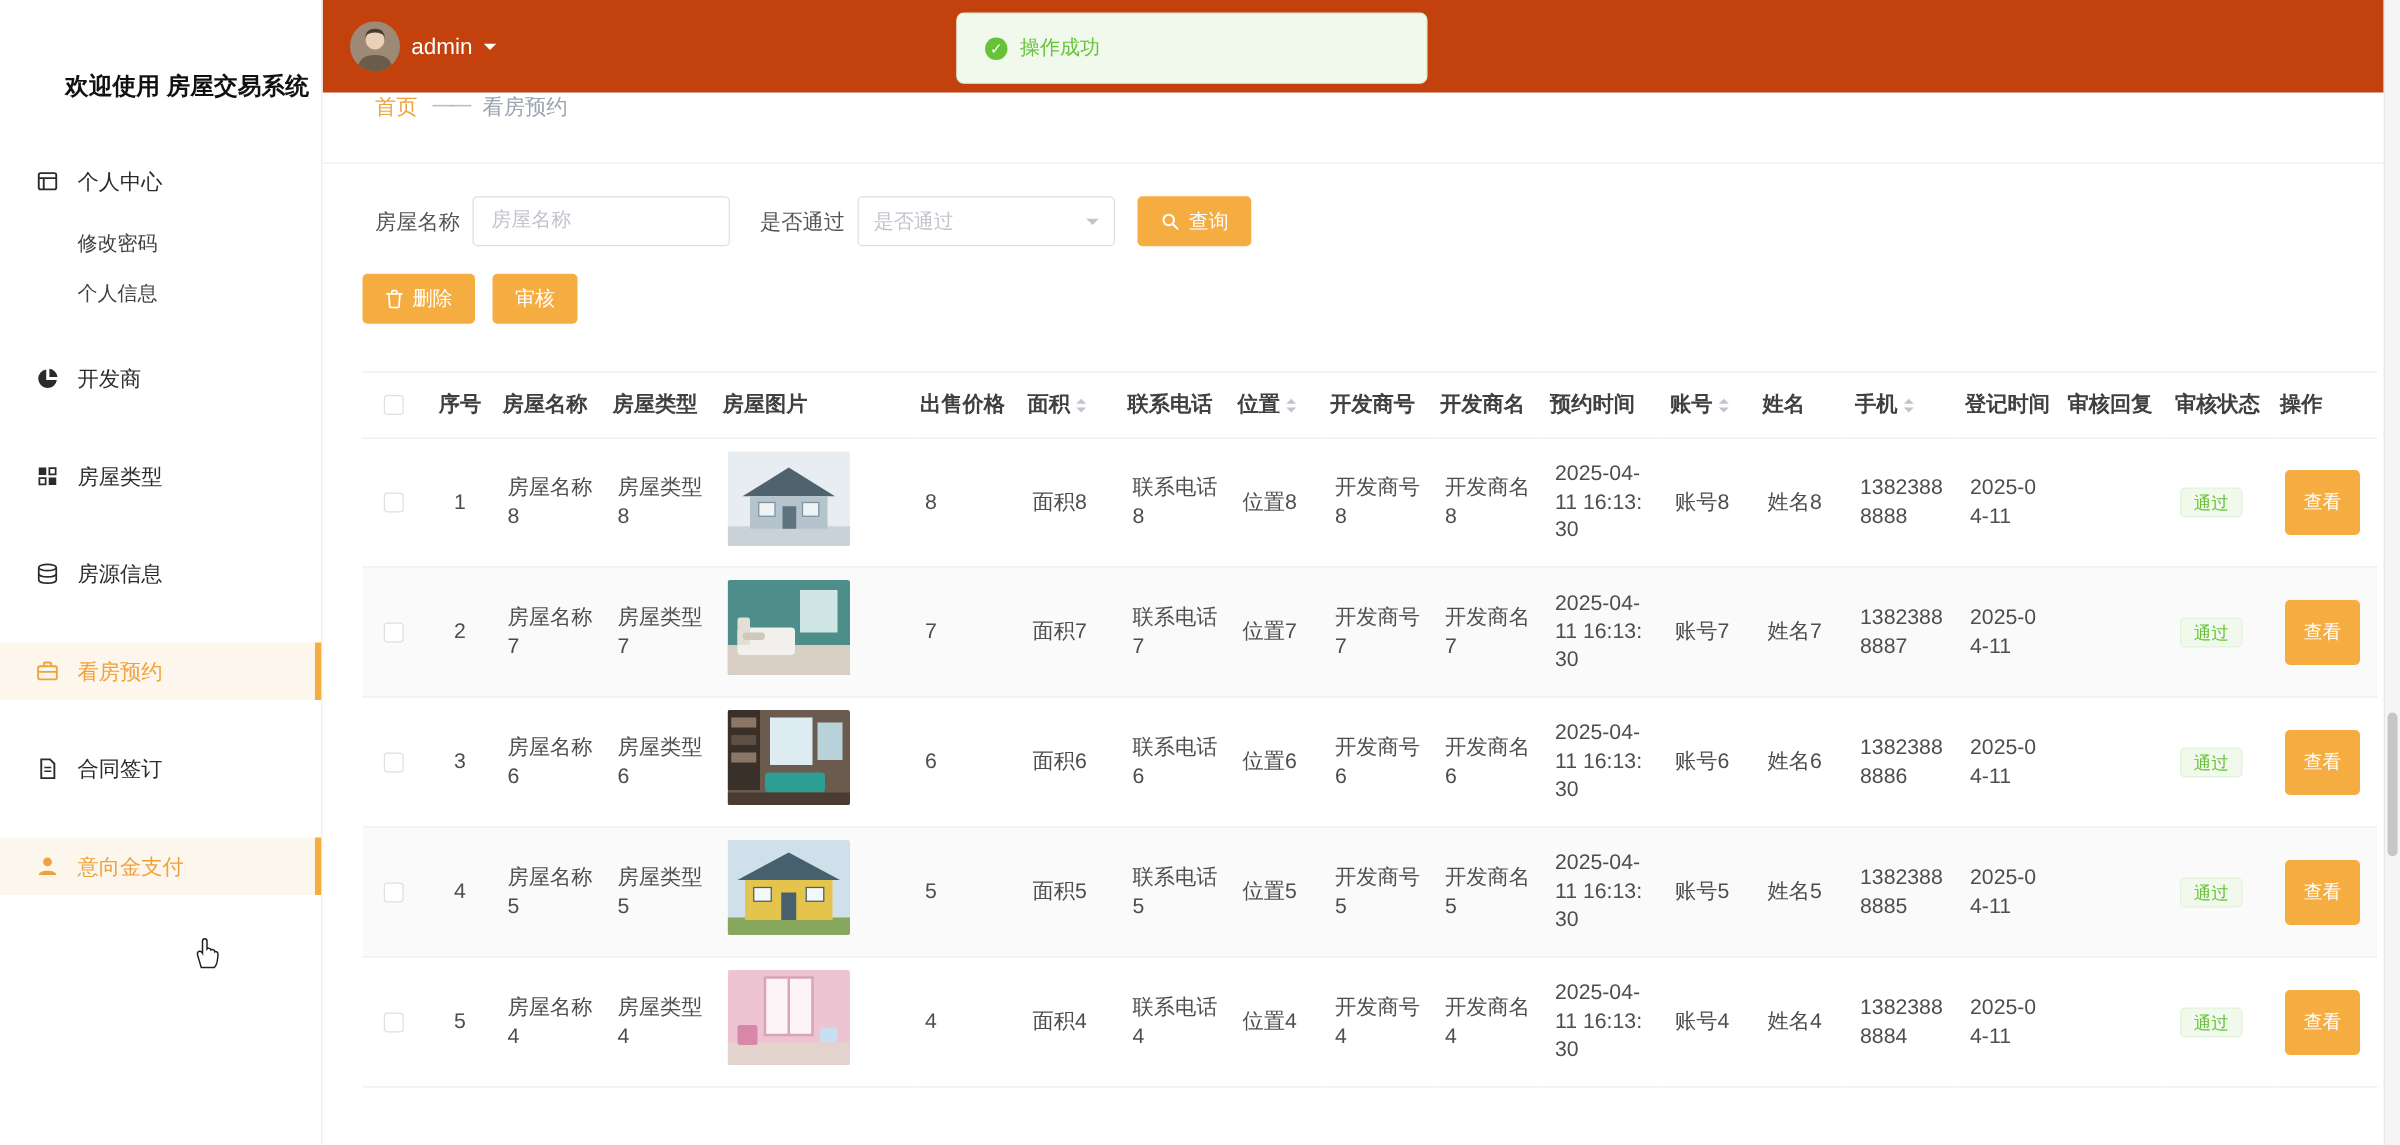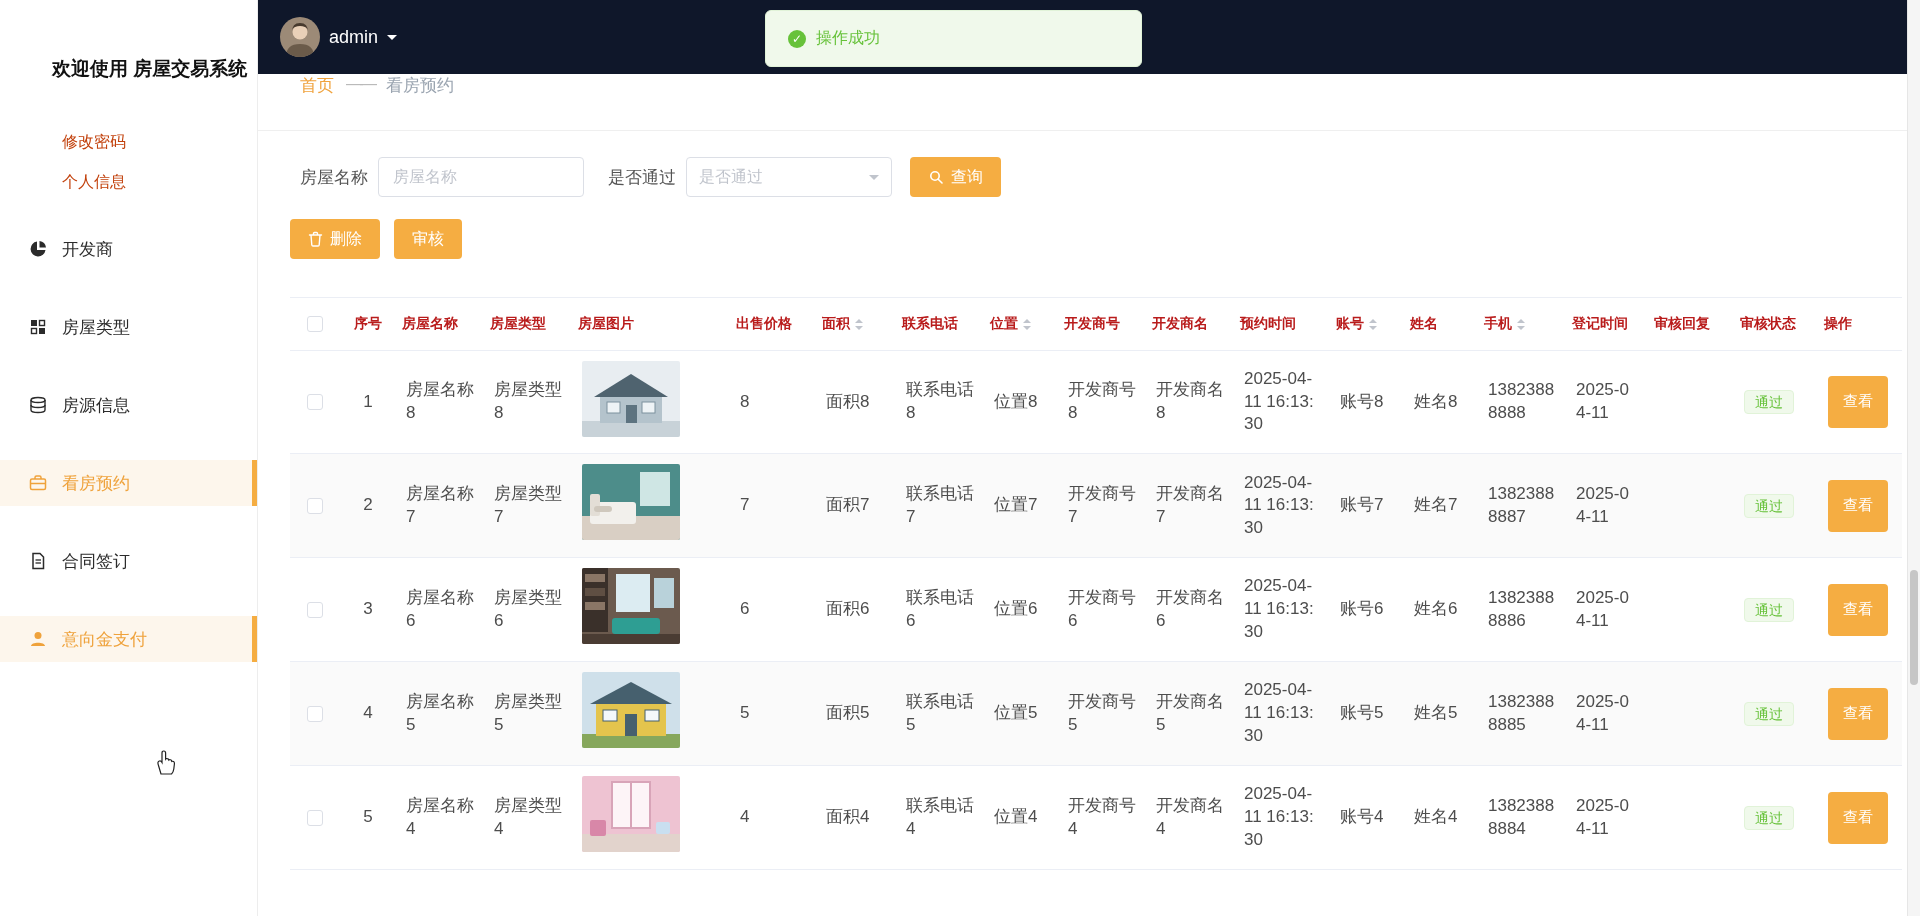--- a/index.html
+++ b/index.html
@@ -15,26 +15,26 @@
   .sidebar { width:258px; min-width:258px; background:#fff; border-right:1px solid #ededed; position:relative; z-index:2; }
   .sidebar-title { padding:56px 18px 0 16px; font-size:19px; font-weight:bold; color:#111; white-space:nowrap;margin-left:36px; }
   .sidebar-nav { margin-top:40px; }
   .side-item { display:flex; align-items:center; height:46px; margin-bottom:32px; padding-left:28px; font-size:17px; color:#2b2b2b; cursor:pointer; position:relative; }
   .side-item.has-children { margin-bottom:8px; }
   .side-item.active { background:#fdf6ec; color:#efa23b; }
   .side-item.active::after { content:''; position:absolute; right:0; top:0; width:5px; height:100%; background:#f5ad42; }
   .side-icon { width:20px; height:20px; margin-right:14px; display:inline-flex; flex:none; }
   .side-icon svg { width:20px; height:20px; }
   .side-label { white-space:nowrap; }
-  .side-subitem { height:40px; line-height:40px; padding-left:62px; font-size:16px; color:#c2410c; cursor:pointer; }
+  .side-subitem { height:40px; line-height:40px; padding-left:62px; font-size:16px; color:#404040; cursor:pointer; }
   .side-subitem.last { margin-bottom:24px; }
 
   
   .main { flex:1; display:flex; flex-direction:column; position:relative; background:#fff; min-width:0; }
-  .topbar { height:74px; flex:none; background:#0f172a; display:flex; align-items:center; padding-left:22px; position:relative; }
+  .topbar { height:74px; flex:none; background:#c2410c; display:flex; align-items:center; padding-left:22px; position:relative; }
   .user-menu { display:flex; align-items:center; gap:9px; cursor:pointer; }
   .avatar { width:40px; height:40px; border-radius:50%; overflow:hidden; display:block; }
   .avatar svg { display:block; }
   .username { color:#fff; font-size:18px; }
   .caret-down { width:0; height:0; border:5px solid transparent; border-top-color:#fff; margin-top:6px; }
   .toast { position:absolute; left:507px; top:10px; width:377px; height:57px; background:#f0f9eb; border:1px solid #e1f3d8; border-radius:6px; display:flex; align-items:center; padding:0 22px; gap:10px; }
   .toast-icon { width:18px; height:18px; border-radius:50%; background:#67c23a; color:#fff; font-size:12px; display:flex; align-items:center; justify-content:center; flex:none; }
   .toast-text { color:#67c23a; font-size:16px; }
 
   .breadcrumb { height:57px; flex:none; display:flex; align-items:flex-start; padding-left:42px; border-bottom:1px solid #efefef; gap:12px; }
@@ -52,21 +52,21 @@
   .f-select-placeholder { color:#c0c4cc; font-size:16px; }
   .select-caret { width:0; height:0; border:5px solid transparent; border-top-color:#c0c4cc; margin-top:6px; }
 
   .btn { display:inline-flex; align-items:center; justify-content:center; gap:7px; background:#f5ad42; color:#fff; border:none; border-radius:4px; height:40px; padding:0 18px; font-size:16px; cursor:pointer; font-family:inherit; white-space:nowrap; }
   .btn-icon { display:inline-flex; }
   .toolbar-row { margin-top:22px; display:flex; gap:14px; }
 
   
   .table-wrap { margin-top:38px; width:1612px; border-top:1px solid #ebeef5; }
   table { border-collapse:collapse; table-layout:fixed; width:100%; }
-  thead th { height:52px; text-align:left; font-size:14px; font-weight:bold; color:#b91c1c; padding:0 6px; border-bottom:1px solid #ebeef5; background:#fff; white-space:nowrap; overflow:hidden; }
+  thead th { height:52px; text-align:left; font-size:17px; font-weight:bold; color:#404040; padding:0 6px; border-bottom:1px solid #ebeef5; background:#fff; white-space:nowrap; overflow:hidden; }
   tbody td { font-size:17px; color:#4d4d4d; padding:10px; border-bottom:1px solid #ebeef5; word-break:break-all; vertical-align:middle; height:94px; line-height:1.35; }
   tr.striped td { background:#fafafa; }
   th.th-checkbox, td.td-checkbox { text-align:center; padding:0; }
   th[data-name="column-header-index"], td[data-name="cell-index"] { text-align:center; }
   .checkbox { display:inline-block; width:16px; height:16px; border:1px solid #dcdfe6; border-radius:3px; background:#fff; vertical-align:middle; cursor:pointer; }
   .house-img { display:inline-block; width:98px; height:76px; overflow:hidden; border-radius:2px; }
   .house-img svg { display:block; width:98px; height:76px; }
   .tag-pass { display:inline-block; background:#f0f9eb; border:1px solid #e1f3d8; color:#67c23a; font-size:14px; padding:4px 10px; border-radius:4px; white-space:nowrap; line-height:1; }
   .btn-sm { height:52px; padding:0 15px; font-size:15px; }
   .sort-caret { display:inline-flex; flex-direction:column; margin-left:5px; vertical-align:middle; }
@@ -80,20 +80,30 @@
   .cursor { position:absolute; left:152px; top:748px; z-index:20; pointer-events:none; }
 </style>
 </head>
 <body>
 
 <div class="page" data-name="app">
 
   <aside class="sidebar" data-name="sidebar">
     <div class="sidebar-title" data-name="app-title">欢迎使用 房屋交易系统</div>
     <nav class="sidebar-nav" data-name="sidebar-nav">
+        <div class="side-item has-children" data-name="sidebar-item-personal-center">
+          <span class="side-icon" data-name="profile-icon">
+            <svg viewBox="0 0 20 20">
+              <rect x="3" y="3.5" width="14" height="13" rx="1.5" fill="none" stroke="currentColor" stroke-width="1.5"></rect>
+              <line x1="3" y1="7.5" x2="17" y2="7.5" stroke="currentColor" stroke-width="1.5"></line>
+              <line x1="7" y1="7.5" x2="7" y2="16.5" stroke="currentColor" stroke-width="1.5"></line>
+            </svg>
+          </span>
+          <span class="side-label" data-name="sidebar-item-label">个人中心</span>
+        </div>
         <div class="side-subitem" data-name="sidebar-subitem-change-password">修改密码</div>
         <div class="side-subitem last" data-name="sidebar-subitem-personal-info">个人信息</div>
         <div class="side-item" data-name="sidebar-item-developers">
           <span class="side-icon" data-name="pie-chart-icon">
             <svg viewBox="0 0 20 20">
               <path d="M9 2.5 A7.5 7.5 0 1 0 17.5 11 L9 11 Z" fill="currentColor"></path>
               <path d="M11.5 2 A7.5 7.5 0 0 1 18 8.5 L11.5 8.5 Z" fill="currentColor"></path>
             </svg>
           </span>
           <span class="side-label" data-name="sidebar-item-label">开发商</span>

